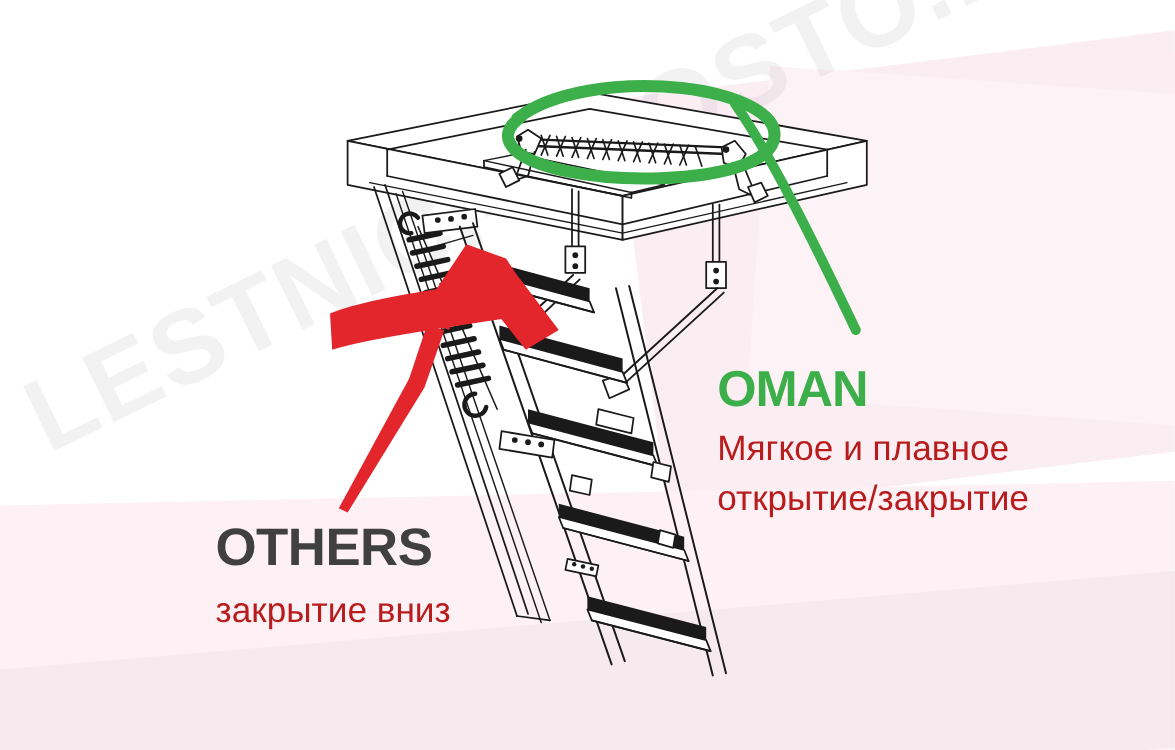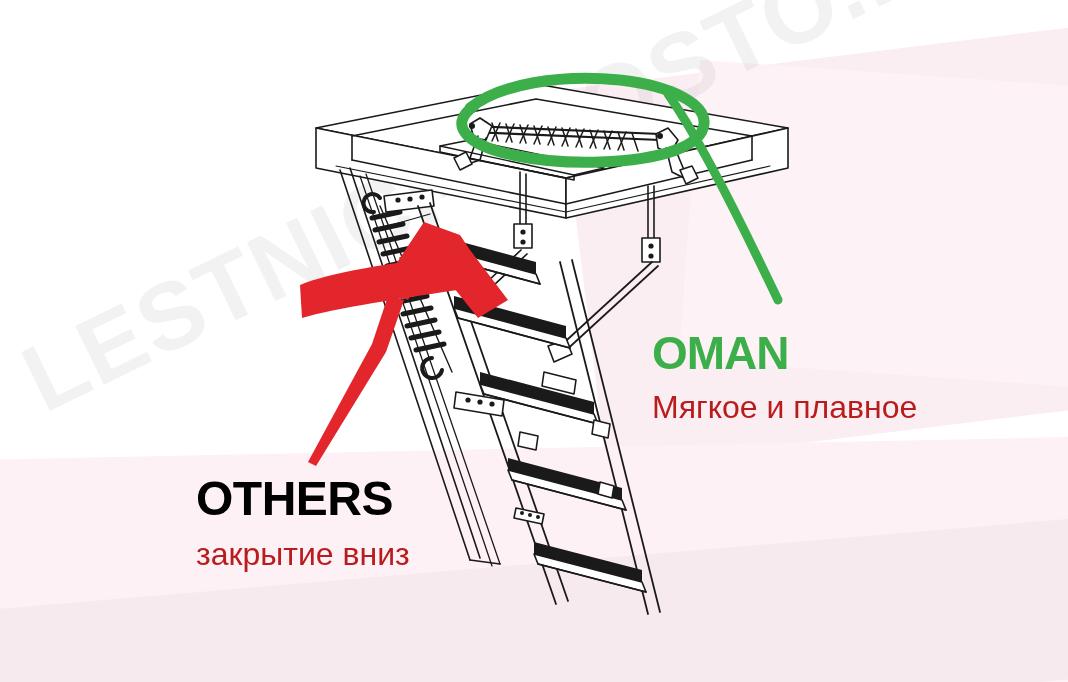--- a/index.html
+++ b/index.html
@@ -72,21 +72,21 @@
   }
   .callout .sub{
     color:#b91c1c;
     font-size:32px;
     line-height:1.45;
     font-weight:400;
   }
   #oman-block{left:652px;top:330px;width:340px;}
   #oman-block .title{color:#3DAF4A;font-size:46px;letter-spacing:-1px;}
   #others-block{left:196px;top:475px;width:330px;}
-  #others-block .title{color:#000000;font-size:48px;letter-spacing:-.5px;}
+  #others-block .title{color:#404040;font-size:48px;letter-spacing:-.5px;}
 </style>
 </head>
 <body>
 
 <div id="stage">
 
   <div class="bg-layer">
     <div class="band band-topright"></div>
     <div class="band band-right"></div>
     <div class="band band-right2"></div>
@@ -297,20 +297,21 @@
       <path d="M460,235 L470,250 L508,300 L478,318 L430,258 L408,300 L380,288 L424,222 Z" fill="#E3262B" stroke="none"></path>
 
       <path d="M404,300 L386,352 L316,466 L308,462 L372,344 L388,296 Z" fill="#E3262B" stroke="none"></path>
     </g>
   </svg>
 
   <div class="callout" id="oman-block">
     <div class="title">OMAN</div>
     <div class="sub">
       <div>Мягкое и плавное</div>
+      <div>открытие/закрытие</div>
     </div>
   </div>
 
   <div class="callout" id="others-block">
     <div class="title">OTHERS</div>
     <div class="sub">
       <div>закрытие вниз</div>
     </div>
   </div>
 

